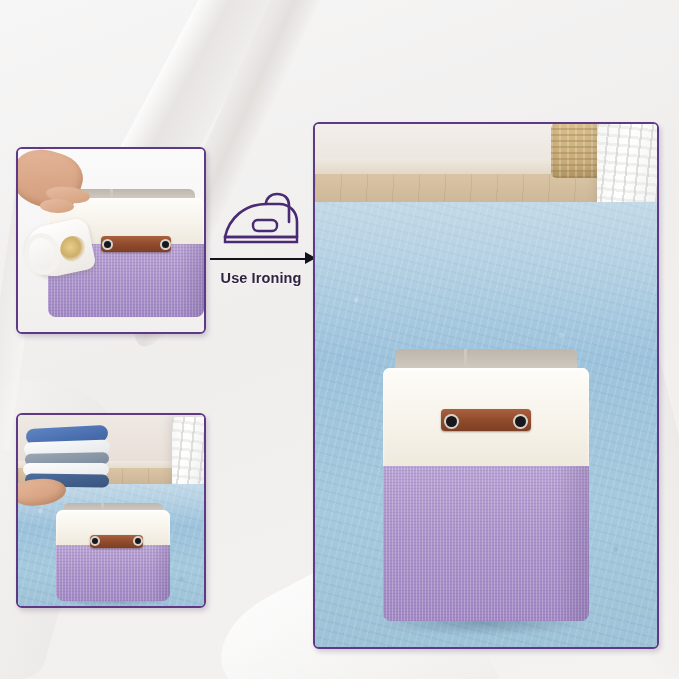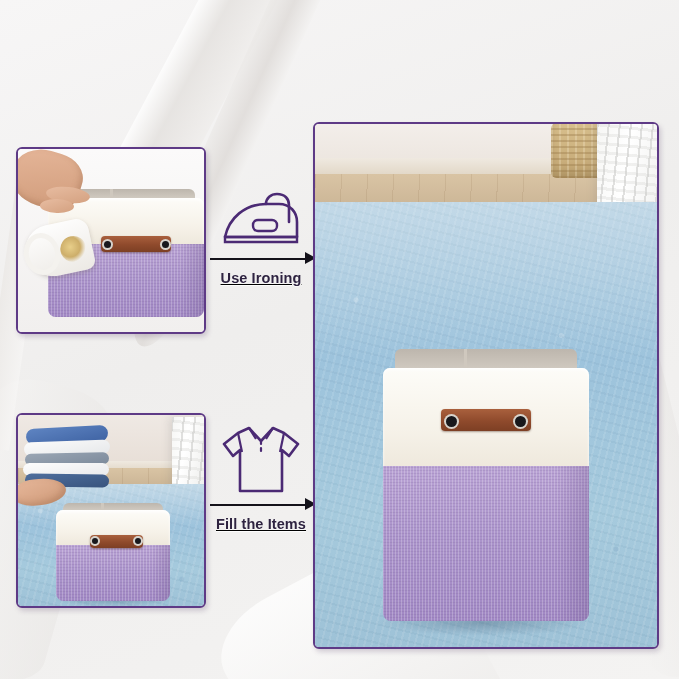--- a/index.html
+++ b/index.html
@@ -126,21 +126,21 @@
 
   
   .towel{position:absolute;border-radius:9px;}
   .t-blue{background:linear-gradient(170deg,#5e84c2,#3f63a3);}
   .t-white{background:linear-gradient(170deg,#fbfbfb,#e6e8ea);}
   .t-gray{background:linear-gradient(170deg,#9aa6b4,#7c8a9b);}
   .t-white2{background:linear-gradient(170deg,#fdfdfd,#e9eaec);}
   .t-navy{background:linear-gradient(170deg,#4f6f9e,#38537d);}
 
   
-  .step{position:absolute;width:110px;text-align:center;text-decoration:underline;}
+  .step{position:absolute;width:110px;text-align:center;}
   .step-ironing{left:206px;top:188px;}
   .step-fill{left:206px;top:420px;}
   .step-icon{height:62px;display:flex;align-items:flex-end;justify-content:center;}
   .arrow-wrap{position:relative;height:14px;margin-top:2px;}
   .arrow-line{position:absolute;left:4px;right:10px;top:6px;height:2px;background:#14121a;}
   .arrow-head{position:absolute;right:0;top:0;width:0;height:0;
     border-top:6px solid transparent;border-bottom:6px solid transparent;border-left:11px solid #14121a;}
   .step-label{font-size:14.5px;font-weight:bold;color:#2e2340;margin-top:4px;letter-spacing:.1px;
     text-shadow:0 1px 1px rgba(255,255,255,.85);}
 </style>
@@ -222,36 +222,20 @@
         <rect x="34" y="28" width="24" height="11" rx="5" stroke="#4b2a74" stroke-width="2.4" fill="none"></rect>
       </svg>
     </div>
     <div class="arrow-wrap">
       <div class="arrow-line"></div>
       <div class="arrow-head"></div>
     </div>
     <div class="step-label">Use Ironing</div>
   </div>
 
-  <div class="step step-fill">
-    <div class="step-icon" style="height:76px;">
-      <svg width="86" height="74" viewBox="0 0 86 74" fill="none" aria-hidden="true">
-        <path d="M31 6 L20 11 L6 22 L15 34 L22 28 L22 69 L64 69 L64 28 L71 34 L80 22 L66 11 L55 6" stroke="#4b2a74" stroke-width="2.6" fill="none" stroke-linejoin="round" stroke-linecap="round"></path>
-        <path d="M31 6 L43 19 L55 6" stroke="#4b2a74" stroke-width="2.6" fill="none" stroke-linejoin="round"></path>
-        <path d="M31 6 L38 17 M55 6 L48 17" stroke="#4b2a74" stroke-width="2.2" fill="none"></path>
-        <path d="M43 19 L43 31" stroke="#4b2a74" stroke-width="2.2" stroke-dasharray="3 4" stroke-linecap="round"></path>
-        <path d="M20 11 L24 30 M66 11 L62 30" stroke="#4b2a74" stroke-width="2.2" fill="none"></path>
-      </svg>
-    </div>
-    <div class="arrow-wrap">
-      <div class="arrow-line"></div>
-      <div class="arrow-head"></div>
-    </div>
-    <div class="step-label">Fill the Items</div>
-  </div>
 
   <div class="photo-panel panel-main">
     <div class="scene">
       <div class="wall" style="height:9%;background:linear-gradient(180deg,#f3eeea,#ebe4dd);"></div>
       <div class="baseboard" style="top:6.5%;height:4.2%;"></div>
       <div class="floorwood" style="top:9.5%;height:7.5%;"></div>
 
       <div class="hamper" style="right:44px;top:-4px;width:62px;height:58px;"></div>
       <div class="curtain" style="right:-2px;top:-2px;width:62px;height:158px;"></div>
 

